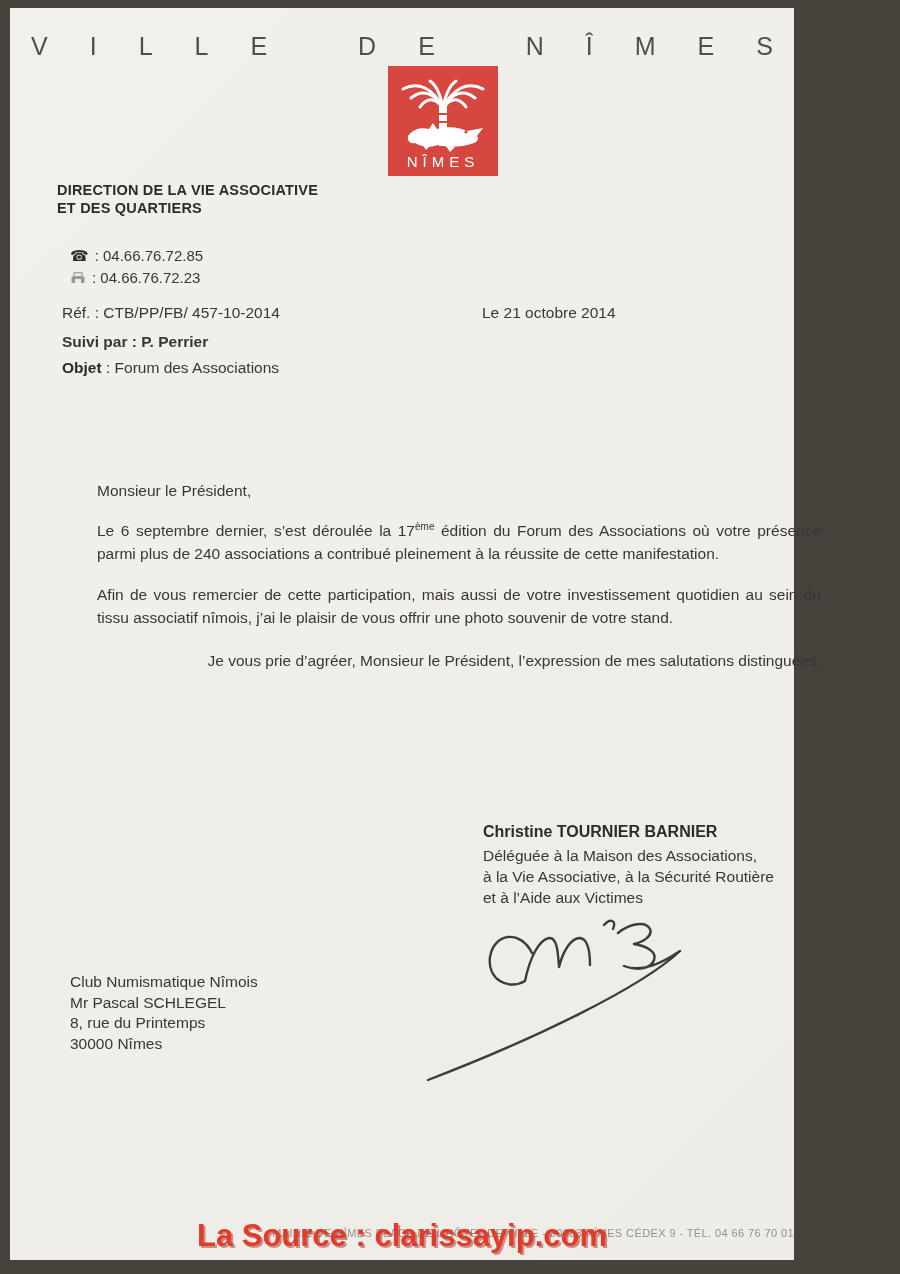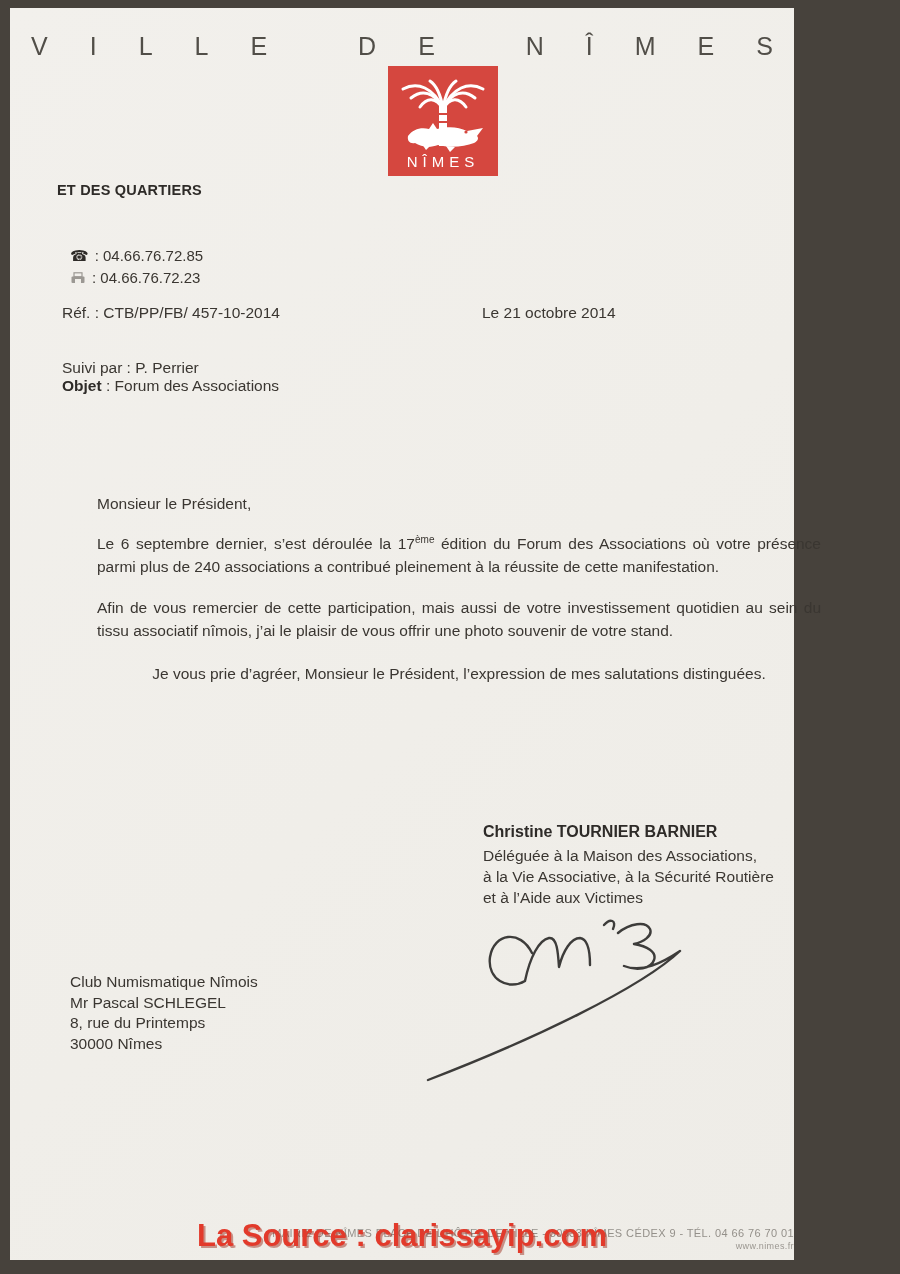--- a/index.html
+++ b/index.html
@@ -34,30 +34,30 @@
   }
   .contact{
     position:absolute;left:60px;top:237px;
     font-size:15px;color:#3a3631;line-height:22px;
   }
   .contact .row{display:flex;align-items:center;gap:6px;}
   .phone-glyph{font-size:15px;color:#2e2b28;}
   .meta{position:absolute;left:52px;top:296px;font-size:15.5px;color:#3a3631;}
   .ref-row{position:relative;width:780px;}
   .date{position:absolute;left:420px;top:0;}
-  .suivi{margin-top:37px;}
-  .objet{margin-top:0;}
+  .suivi{margin-top:11px;font-weight:bold;}
+  .objet{margin-top:8px;}
   .objet b{font-weight:bold;color:#2e2b28;}
   .body-text{
-    position:absolute;left:87px;top:484px;width:724px;
+    position:absolute;left:87px;top:471px;width:724px;
     font-size:15.5px;color:#3a3631;line-height:23px;
   }
   .body-text p{margin:0 0 18px 0;text-align:justify;}
   .body-text p.salut{text-align:left;margin-bottom:17px;}
-  .body-text p.last{text-align:center;margin-top:20px;}
+  .body-text p.last{text-align:right;margin-top:20px;}
   sup{font-size:10px;vertical-align:super;line-height:0;}
   .delegation{
     position:absolute;left:473px;top:753px;
     font-size:15.5px;color:#3a3631;
   }
   .signatory{
     position:absolute;left:473px;top:813px;
     font-size:15.5px;color:#3a3631;line-height:21px;
   }
   .signatory .name{font-weight:bold;font-size:16px;color:#2e2b28;margin-bottom:3px;}
@@ -114,20 +114,21 @@
       <g>
         <path d="M20,70 c5,-7 13,-9 21,-7 l4,-6 4,6 c11,-3 22,-2 30,2 l16,-3 -6,8 c2,2 1,5 -3,7 c-10,4 -25,5 -36,2 c-8,3 -17,2 -23,-2 c-5,1 -8,-2 -7,-7 z" fill="#ffffff"></path>
         <path d="M34,78 l4,6 5,-5 z M58,80 l4,6 5,-5 z" fill="#ffffff"></path>
         <circle cx="78" cy="66" r="1.6" fill="#d5473f"></circle>
       </g>
       <text x="55" y="101" text-anchor="middle" fill="#ffffff" font-size="15" letter-spacing="5" font-family="Liberation Sans, sans-serif">NÎMES</text>
     </svg>
   </div>
 
   <div class="dept">
+    <div>DIRECTION DE LA VIE ASSOCIATIVE</div>
     <div>ET DES QUARTIERS</div>
   </div>
 
   <div class="contact">
     <div class="row">
       <span class="phone-glyph">☎</span>
       <span>: 04.66.76.72.85</span>
     </div>
     <div class="row">
       <svg width="16" height="13" viewBox="0 0 16 13">
@@ -175,18 +176,17 @@
 
   <div class="recipient">
     <div>Club Numismatique Nîmois</div>
     <div>Mr Pascal SCHLEGEL</div>
     <div>8, rue du Printemps</div>
     <div>30000 Nîmes</div>
   </div>
 
   <div class="footer">
     <div>MAIRIE DE NÎMES PLACE DE L’HÔTEL DE VILLE - 30033 NÎMES CÉDEX 9 - TÉL. 04 66 76 70 01</div>
-    <div class="site">www.nimes.fr</div>
   </div>
 
   <div class="watermark">La Source : clarissayip.com</div>
 
 </div>
 
 </body></html>

